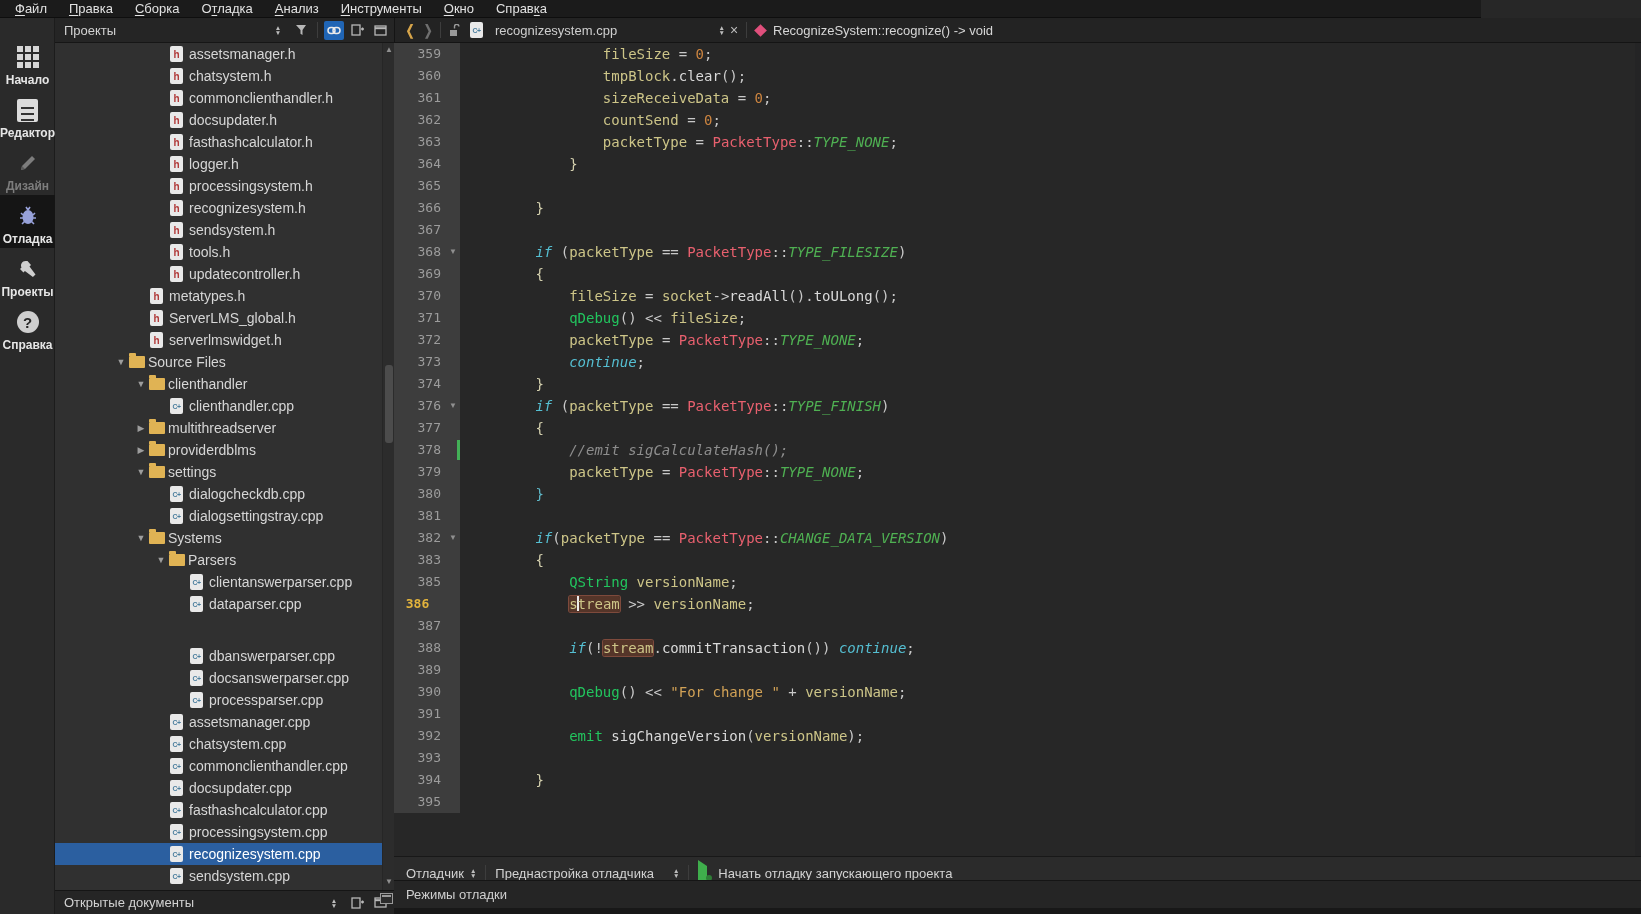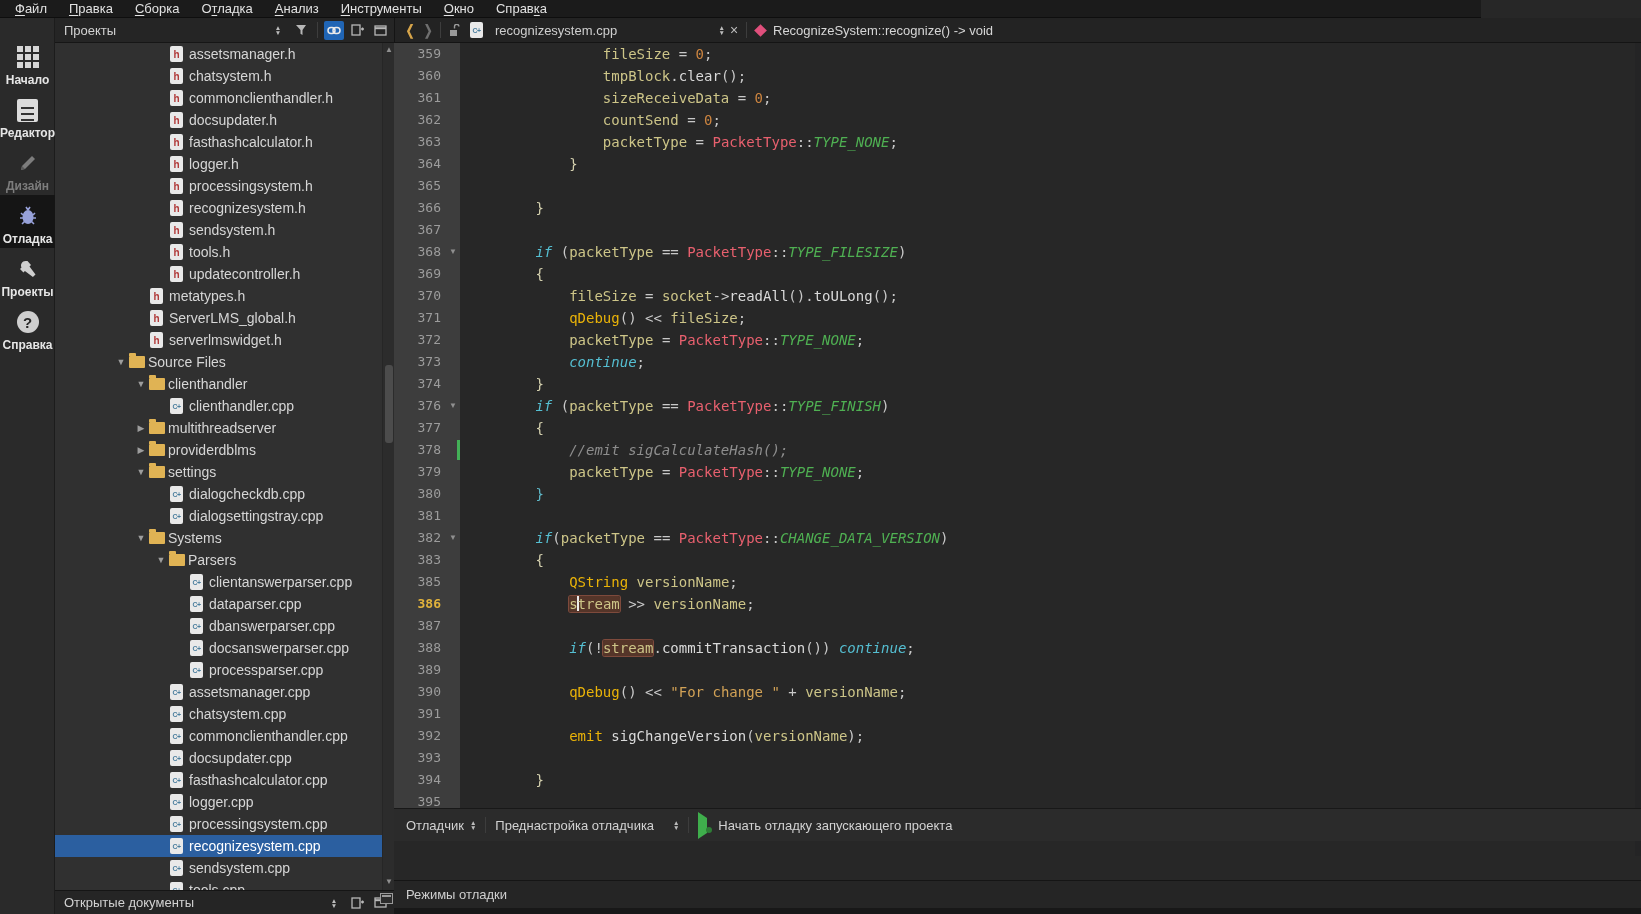--- a/index.html
+++ b/index.html
@@ -75,35 +75,35 @@
   .chev.fwd{color:#6f6f6f;}
   .ed-file{display:flex;align-items:center;gap:6px;margin-left:6px;width:255px;}
   .close-x{color:#bdbdbd;font-size:14px;width:18px;text-align:center;}
   .diamond{width:9px;height:9px;background:#e04f7c;transform:rotate(45deg);margin:0 8px 0 6px;flex:none;}
   .symbol{color:#d6d6d6;}
 
   .editor{position:absolute;left:394px;top:43px;width:1247px;height:813px;background:#272727;overflow:hidden;}
   .line{position:relative;height:22px;display:flex;}
   .ln{width:52px;flex:none;background:#3d3d3d;color:#9c9c9c;text-align:right;padding-right:5px;
       font:13px/22px "DejaVu Sans Mono",monospace;}
-  .ln.cur{color:#e2b33c;font-weight:700;}
+  .ln.cur{color:#e2b33c;font-weight:700;text-align:center;}
   .foldcol{width:14px;flex:none;background:#3d3d3d;color:#8f8f8f;font-size:8px;line-height:22px;text-align:center;}
   .mark{position:absolute;left:63px;top:1px;width:3px;height:20px;background:#43b157;}
   .code{margin:0;flex:1;font:14px/22px "DejaVu Sans Mono",monospace;color:#c9c9c9;padding-left:8px;
         white-space:pre;}
-  .tv{color:#cdc588}.tf{color:#dadada}.tt{color:#e8606e}.tm{color:#eab308}
+  .tv{color:#cdc588}.tf{color:#dadada}.tt{color:#e8606e}.tm{color:#22c55e}
   .te{color:#4fb052;font-style:italic}.tk{color:#55bfd2;font-style:italic}
   .tc{color:#8d8d8d;font-style:italic}.ts{color:#d2a256}.tn{color:#cd8540}
   .tp{color:#c9c9c9}.tb{color:#d4d0ae}.tcy{color:#5fb8c8}
   .hl{background:#553529;box-shadow:0 0 0 1px #7e4a3c;border-radius:2px;color:#cdc588;}
   .cursor{display:inline-block;width:2px;height:15px;background:#ececec;vertical-align:-2px;margin:0 -1px;}
   .ed-edge{position:absolute;left:1635px;top:43px;width:6px;height:813px;background:#242425;}
 
   
-  .debugbar{position:absolute;left:394px;top:808px;width:1247px;height:24px;background:#2b2b2b;
+  .debugbar{position:absolute;left:394px;top:856px;width:1247px;height:24px;background:#2b2b2b;
             border-top:1px solid #181818;display:flex;align-items:center;font-size:13px;
             color:#d2d2d2;padding:16px 6px;}
   .dbg-group{display:flex;align-items:center;gap:6px;padding:0 6px;}
   .play{width:0;height:0;border-left:9px solid #3fae4c;border-top:6px solid transparent;
         border-bottom:6px solid transparent;position:relative;}
   .playwrap{position:relative;width:14px;height:14px;}
   .playwrap .bugdot{position:absolute;right:0;bottom:-1px;width:6px;height:6px;border-radius:50%;
                     background:#2e7d36;}
   .modesbar{position:absolute;left:394px;top:880px;width:1247px;height:28px;background:#252525;
             border-top:1px solid #151515;display:flex;align-items:center;font-size:13px;
@@ -381,36 +381,36 @@
           <span class="fileicon cpp">C+</span>
         </span>
         <span>clientanswerparser.cpp</span>
       </div>
       <div class="tree-row" style="padding-left: 135px;">
         <span class="tw-icon">
           <span class="fileicon cpp">C+</span>
         </span>
         <span>dataparser.cpp</span>
       </div>
+      <div class="tree-row" style="padding-left: 135px; margin-top: 30px;">
+        <span class="tw-icon">
+          <span class="fileicon cpp">C+</span>
+        </span>
+        <span>dbanswerparser.cpp</span>
+      </div>
       <div class="tree-row" style="padding-left: 135px;">
         <span class="tw-icon">
           <span class="fileicon cpp">C+</span>
         </span>
-        <span>dbanswerparser.cpp</span>
+        <span>docsanswerparser.cpp</span>
       </div>
       <div class="tree-row" style="padding-left: 135px;">
         <span class="tw-icon">
           <span class="fileicon cpp">C+</span>
         </span>
-        <span>docsanswerparser.cpp</span>
-      </div>
-      <div class="tree-row" style="padding-left: 135px;">
-        <span class="tw-icon">
-          <span class="fileicon cpp">C+</span>
-        </span>
         <span>processparser.cpp</span>
       </div>
       <div class="tree-row" style="padding-left: 115px;">
         <span class="tw-icon">
           <span class="fileicon cpp">C+</span>
         </span>
         <span>assetsmanager.cpp</span>
       </div>
       <div class="tree-row" style="padding-left: 115px;">
         <span class="tw-icon">
@@ -428,26 +428,20 @@
         <span class="tw-icon">
           <span class="fileicon cpp">C+</span>
         </span>
         <span>docsupdater.cpp</span>
       </div>
       <div class="tree-row" style="padding-left: 115px;">
         <span class="tw-icon">
           <span class="fileicon cpp">C+</span>
         </span>
         <span>fasthashcalculator.cpp</span>
-      </div>
-      <div class="tree-row" style="padding-left: 115px;">
-        <span class="tw-icon">
-          <span class="fileicon cpp">C+</span>
-        </span>
-        <span>logger.cpp</span>
       </div>
       <div class="tree-row" style="padding-left: 115px;">
         <span class="tw-icon">
           <span class="fileicon cpp">C+</span>
         </span>
         <span>processingsystem.cpp</span>
       </div>
       <div class="tree-row selected" style="padding-left: 115px;">
         <span class="tw-icon">
           <span class="fileicon cpp">C+</span>

